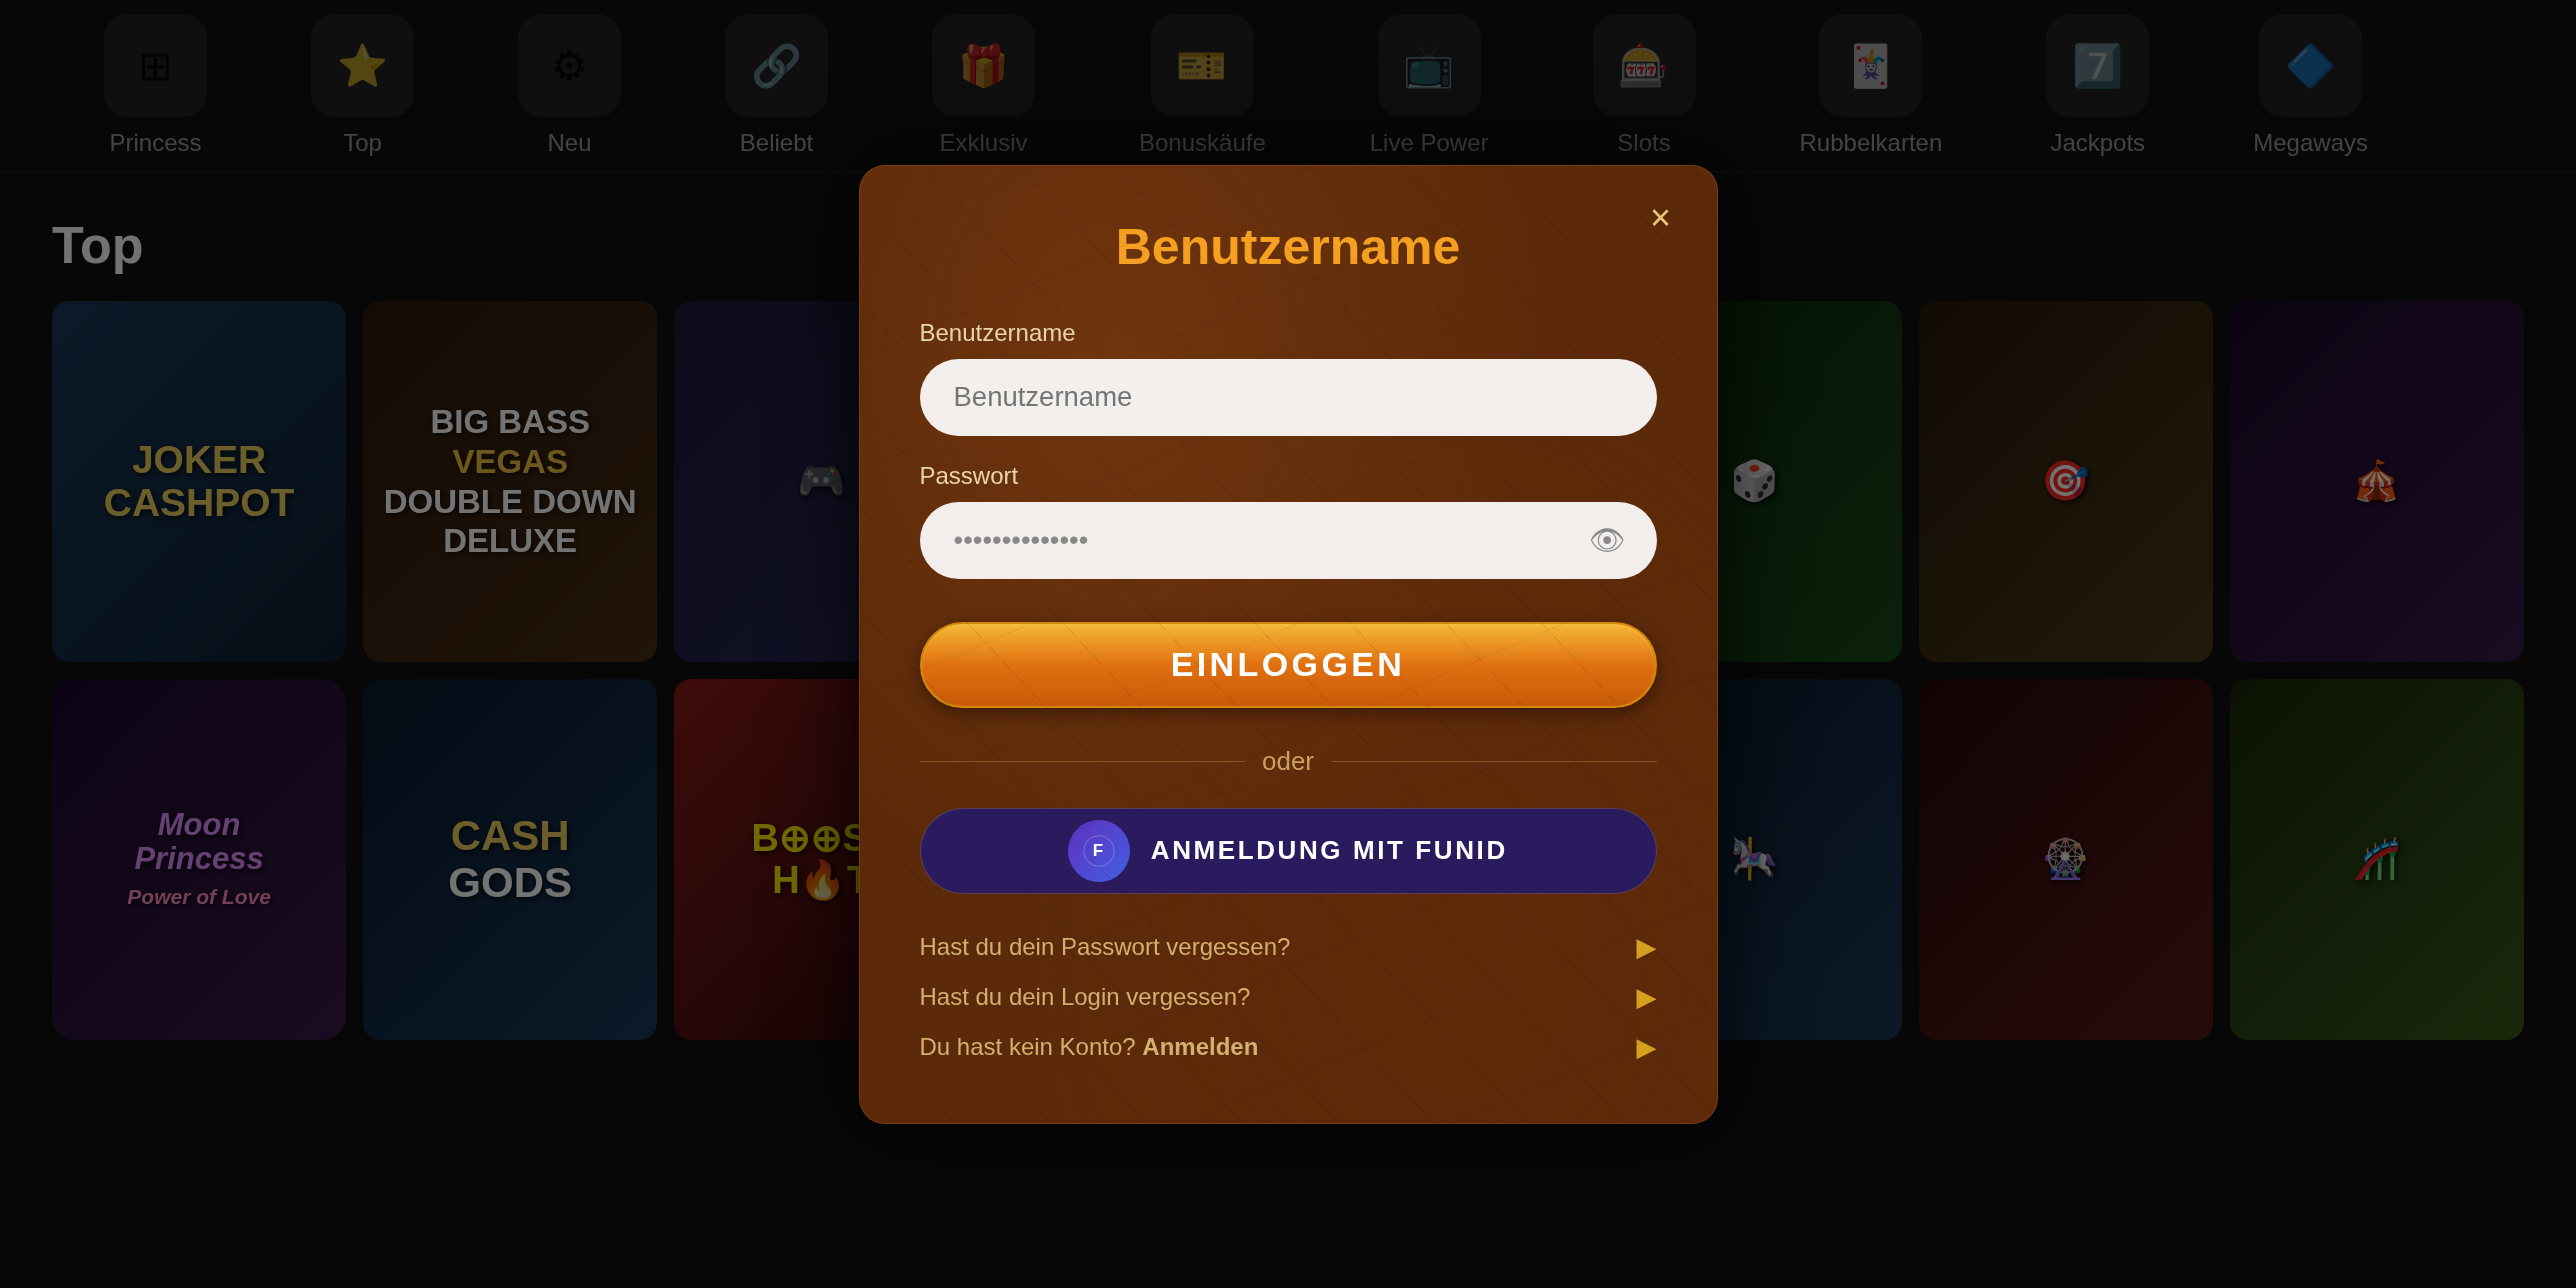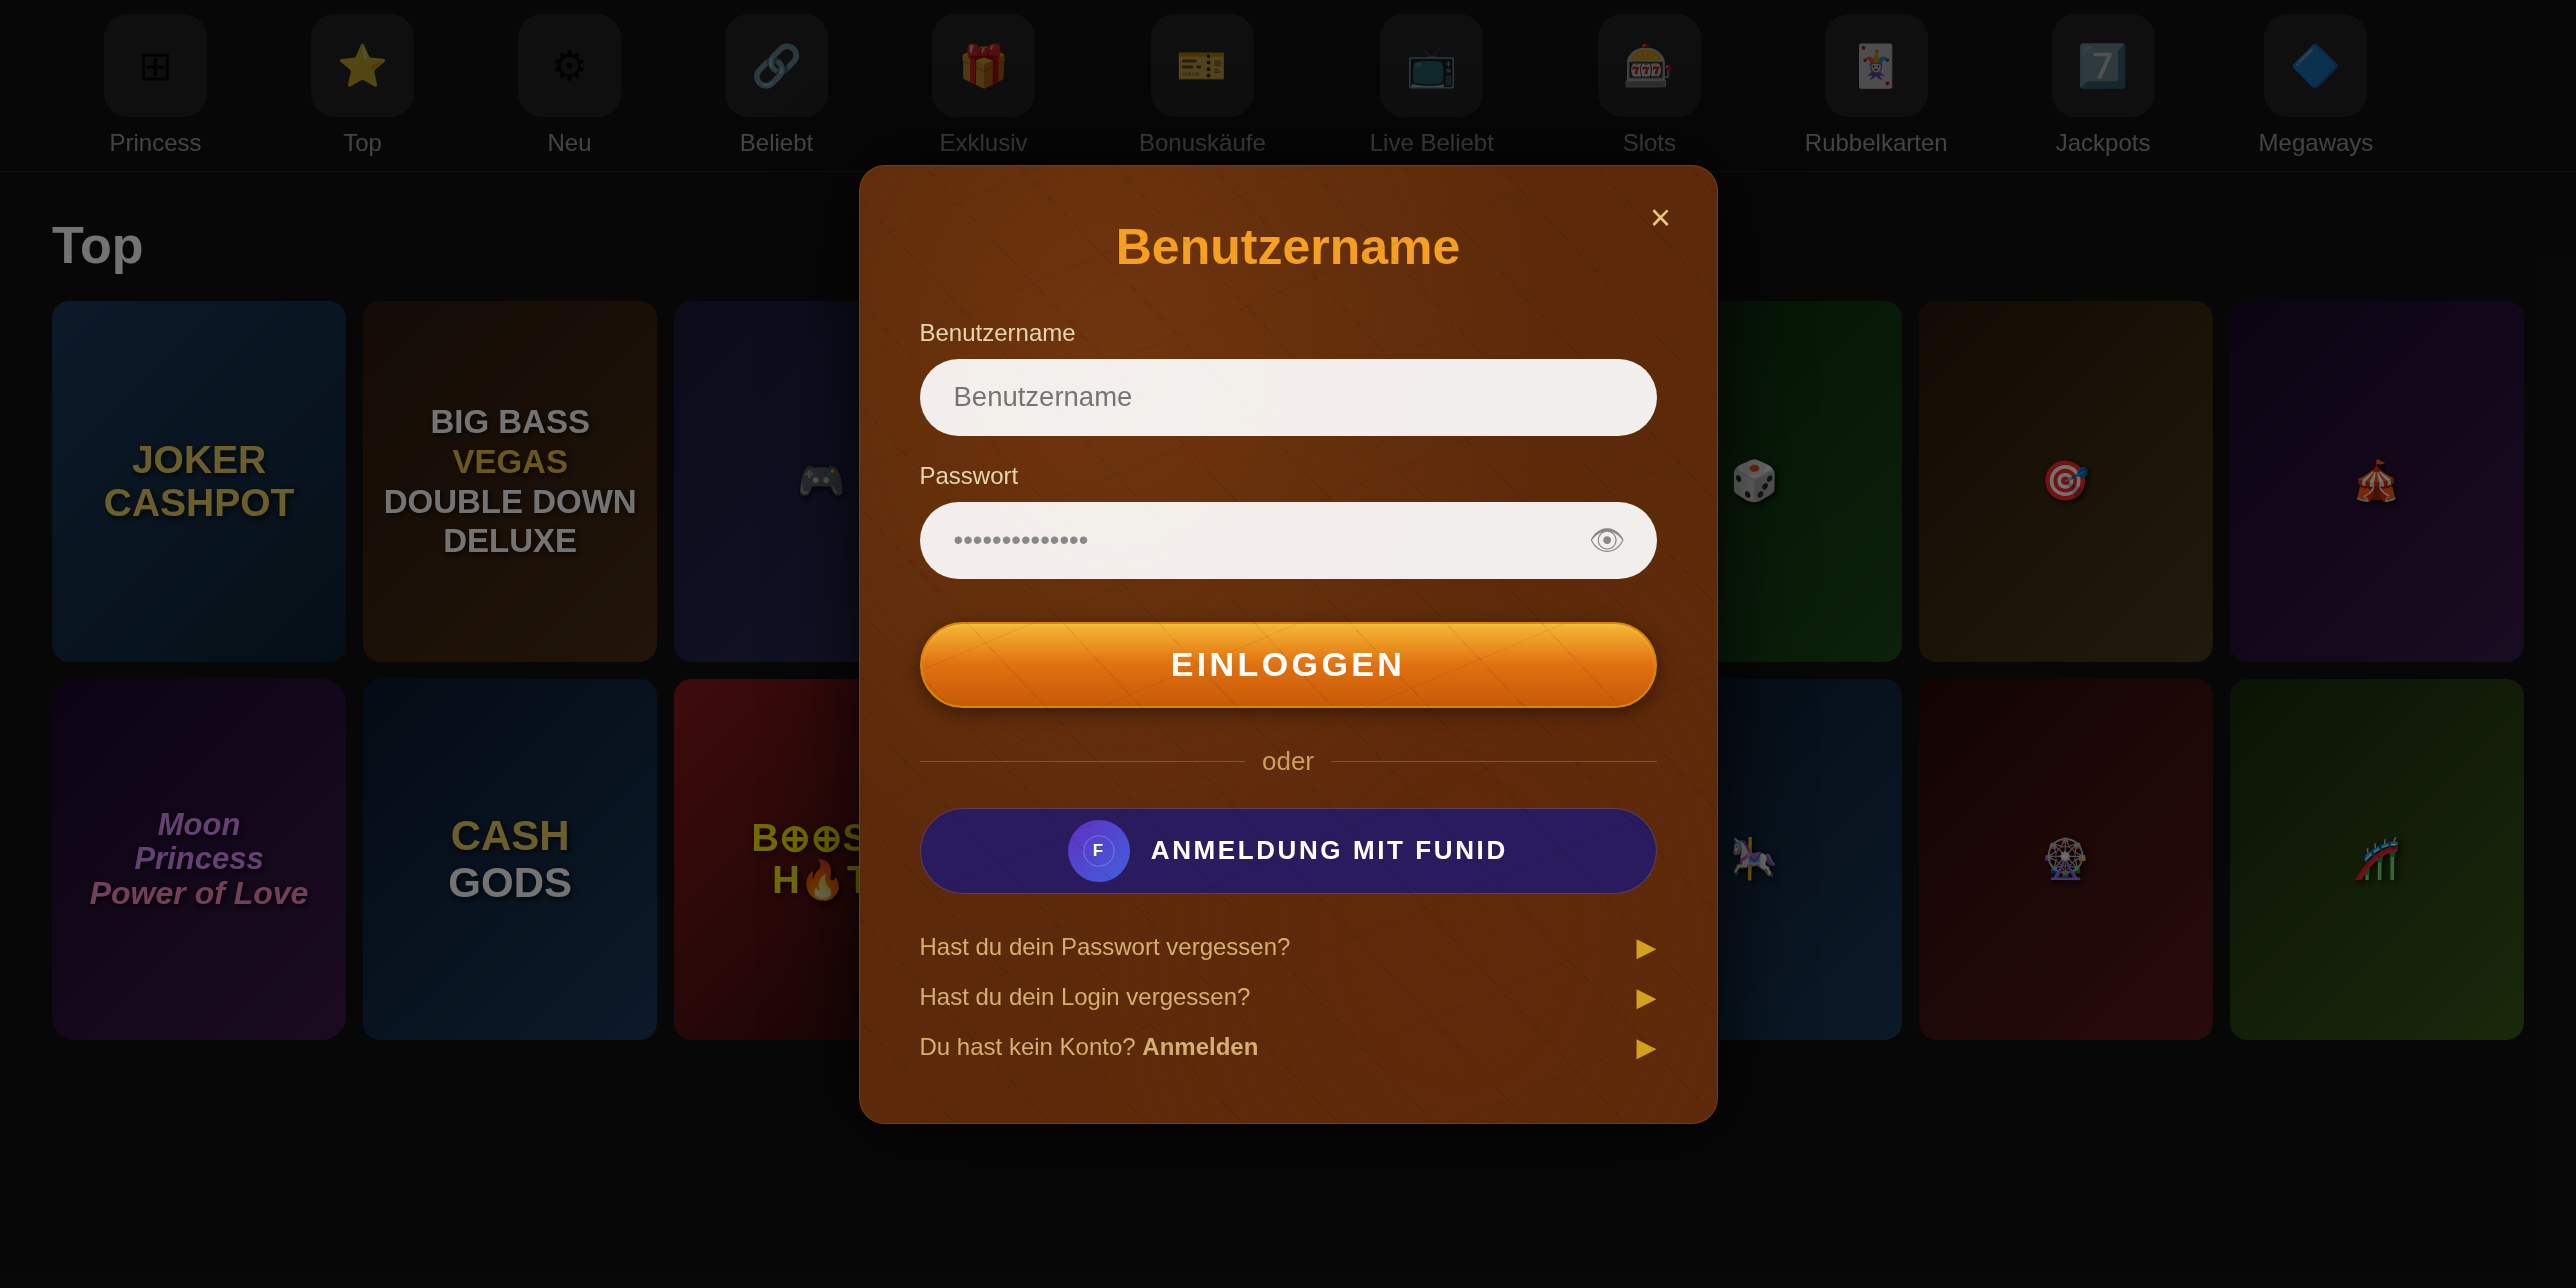--- a/index.html
+++ b/index.html
@@ -361,21 +361,21 @@
     <div class="nav-category">
       <div class="nav-category-icon">🎁</div>
       <span class="nav-category-label">Exklusiv</span>
     </div>
     <div class="nav-category">
       <div class="nav-category-icon">🎫</div>
       <span class="nav-category-label">Bonuskäufe</span>
     </div>
     <div class="nav-category">
       <div class="nav-category-icon">📺</div>
-      <span class="nav-category-label">Live Beliebt</span>
+      <span class="nav-category-label">Live Power</span>
     </div>
     <div class="nav-category">
       <div class="nav-category-icon">🎰</div>
       <span class="nav-category-label">Slots</span>
     </div>
     <div class="nav-category">
       <div class="nav-category-icon">🃏</div>
       <span class="nav-category-label">Rubbelkarten</span>
     </div>
     <div class="nav-category">
@@ -438,21 +438,21 @@
       <div class="game-card-inner" style="background: linear-gradient(135deg, #1a0a2a 0%, #3a1a4a 100%);">
         <div class="big-title" style="color:#e060e0;">🎪</div>
       </div>
     </div>
   </div>
 
   <div class="game-grid">
 
     <div class="game-card">
       <div class="game-card-inner card-moonprincess">
-        <div class="big-title" style="color:#e090ff; font-size:31px; font-style:italic;">Moon<br>Princess<br><span style="color:#ff90c0; font-size:32px;">Power of Love</span></div>
+        <div class="big-title" style="color:#e090ff; font-size:31px; font-style:italic;">Moon<br>Princess<br><span style="color:#ff90c0; font-size:21px;">Power of Love</span></div>
       </div>
     </div>
 
     <div class="game-card">
       <div class="game-card-inner card-cashgods">
         <div class="big-title" style="color:#f0d060; font-size:42px;">CASH<br><span style="color:#fff;">GODS</span></div>
       </div>
     </div>
 
     <div class="game-card">

